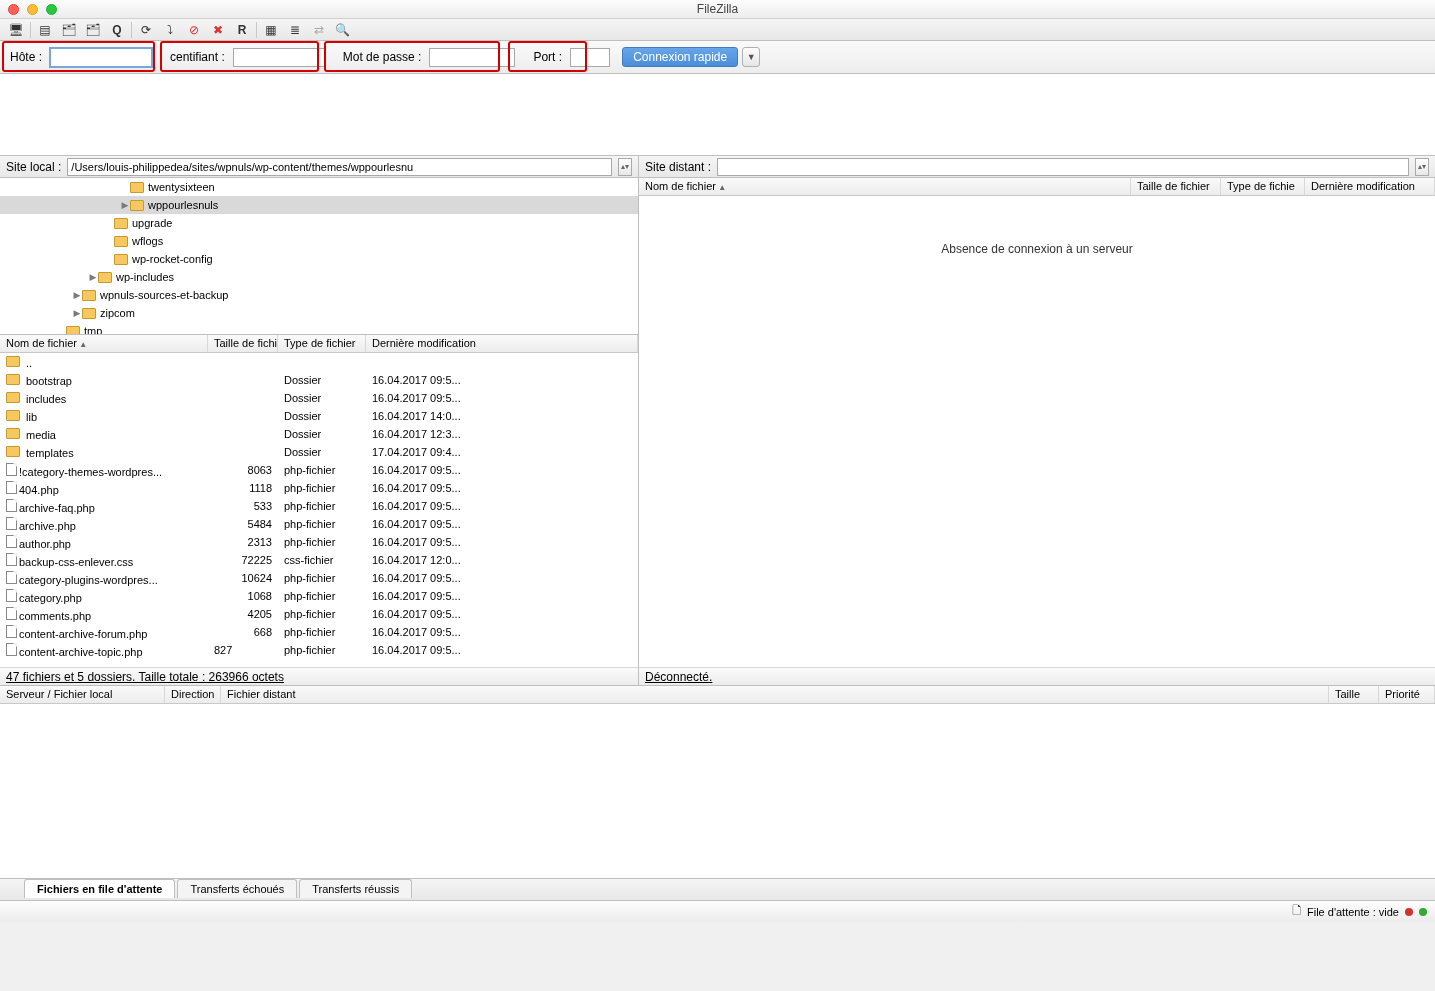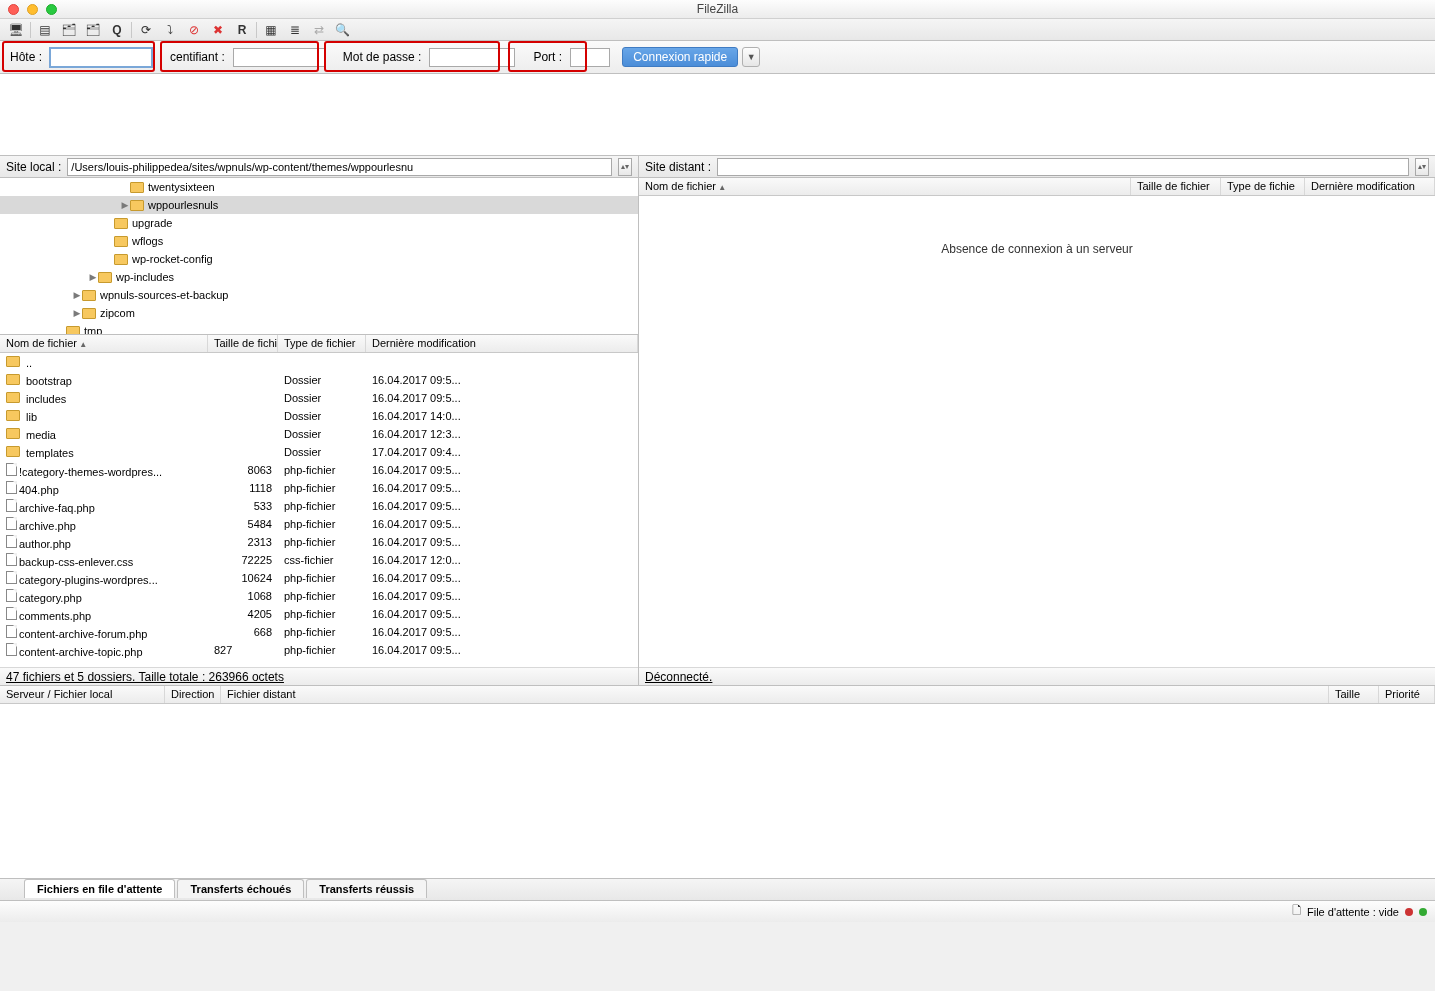--- a/index.html
+++ b/index.html
@@ -53,21 +53,21 @@
   .fic::after{content:"";position:absolute;right:-1px;top:-1px;border-top:4px solid #f0f0f0;border-left:4px solid transparent;}
 
   .placeholder{flex:1;background:#fff;display:flex;align-items:flex-start;justify-content:center;padding-top:46px;font-size:12px;color:#333;}
 
   .statusline{height:18px;background:linear-gradient(#fafafa,#ececec);border-top:1px solid #d8d8d8;font-size:12px;padding:2px 6px;text-decoration:underline;}
 
   .queue{height:192px;background:#fff;display:flex;flex-direction:column;}
   .queue .hdr{border-top:none;}
 
   .tabs{height:22px;background:linear-gradient(#f5f5f5,#e8e8e8);border-top:1px solid #bfbfbf;display:flex;align-items:flex-start;padding:0 24px;}
-  .tab{padding:3px 12px;border:1px solid #bfbfbf;border-bottom:none;background:#f4f4f4;margin-right:2px;border-radius:3px 3px 0 0;font-size:11px;cursor:pointer;font-weight:bold;}
+  .tab{padding:3px 12px;border:1px solid #bfbfbf;border-bottom:none;background:#f4f4f4;margin-right:2px;border-radius:3px 3px 0 0;font-size:11px;cursor:pointer;}
   .tab.active{background:#fff;font-weight:bold;}
 
   .footer{height:22px;background:linear-gradient(#fdfdfd,#ececec);border-top:1px solid #bfbfbf;display:flex;align-items:center;justify-content:flex-end;padding:0 8px;gap:6px;font-size:11px;}
   .dot{width:8px;height:8px;border-radius:50%;}
   .dot.r{background:#c33;}
   .dot.g{background:#3a3;}
 
   ::-webkit-scrollbar{width:15px;height:15px;}
   ::-webkit-scrollbar-track{background:#f4f4f4;}
   ::-webkit-scrollbar-thumb{background:#c6c6c6;border-radius:7px;border:3px solid #f4f4f4;}

